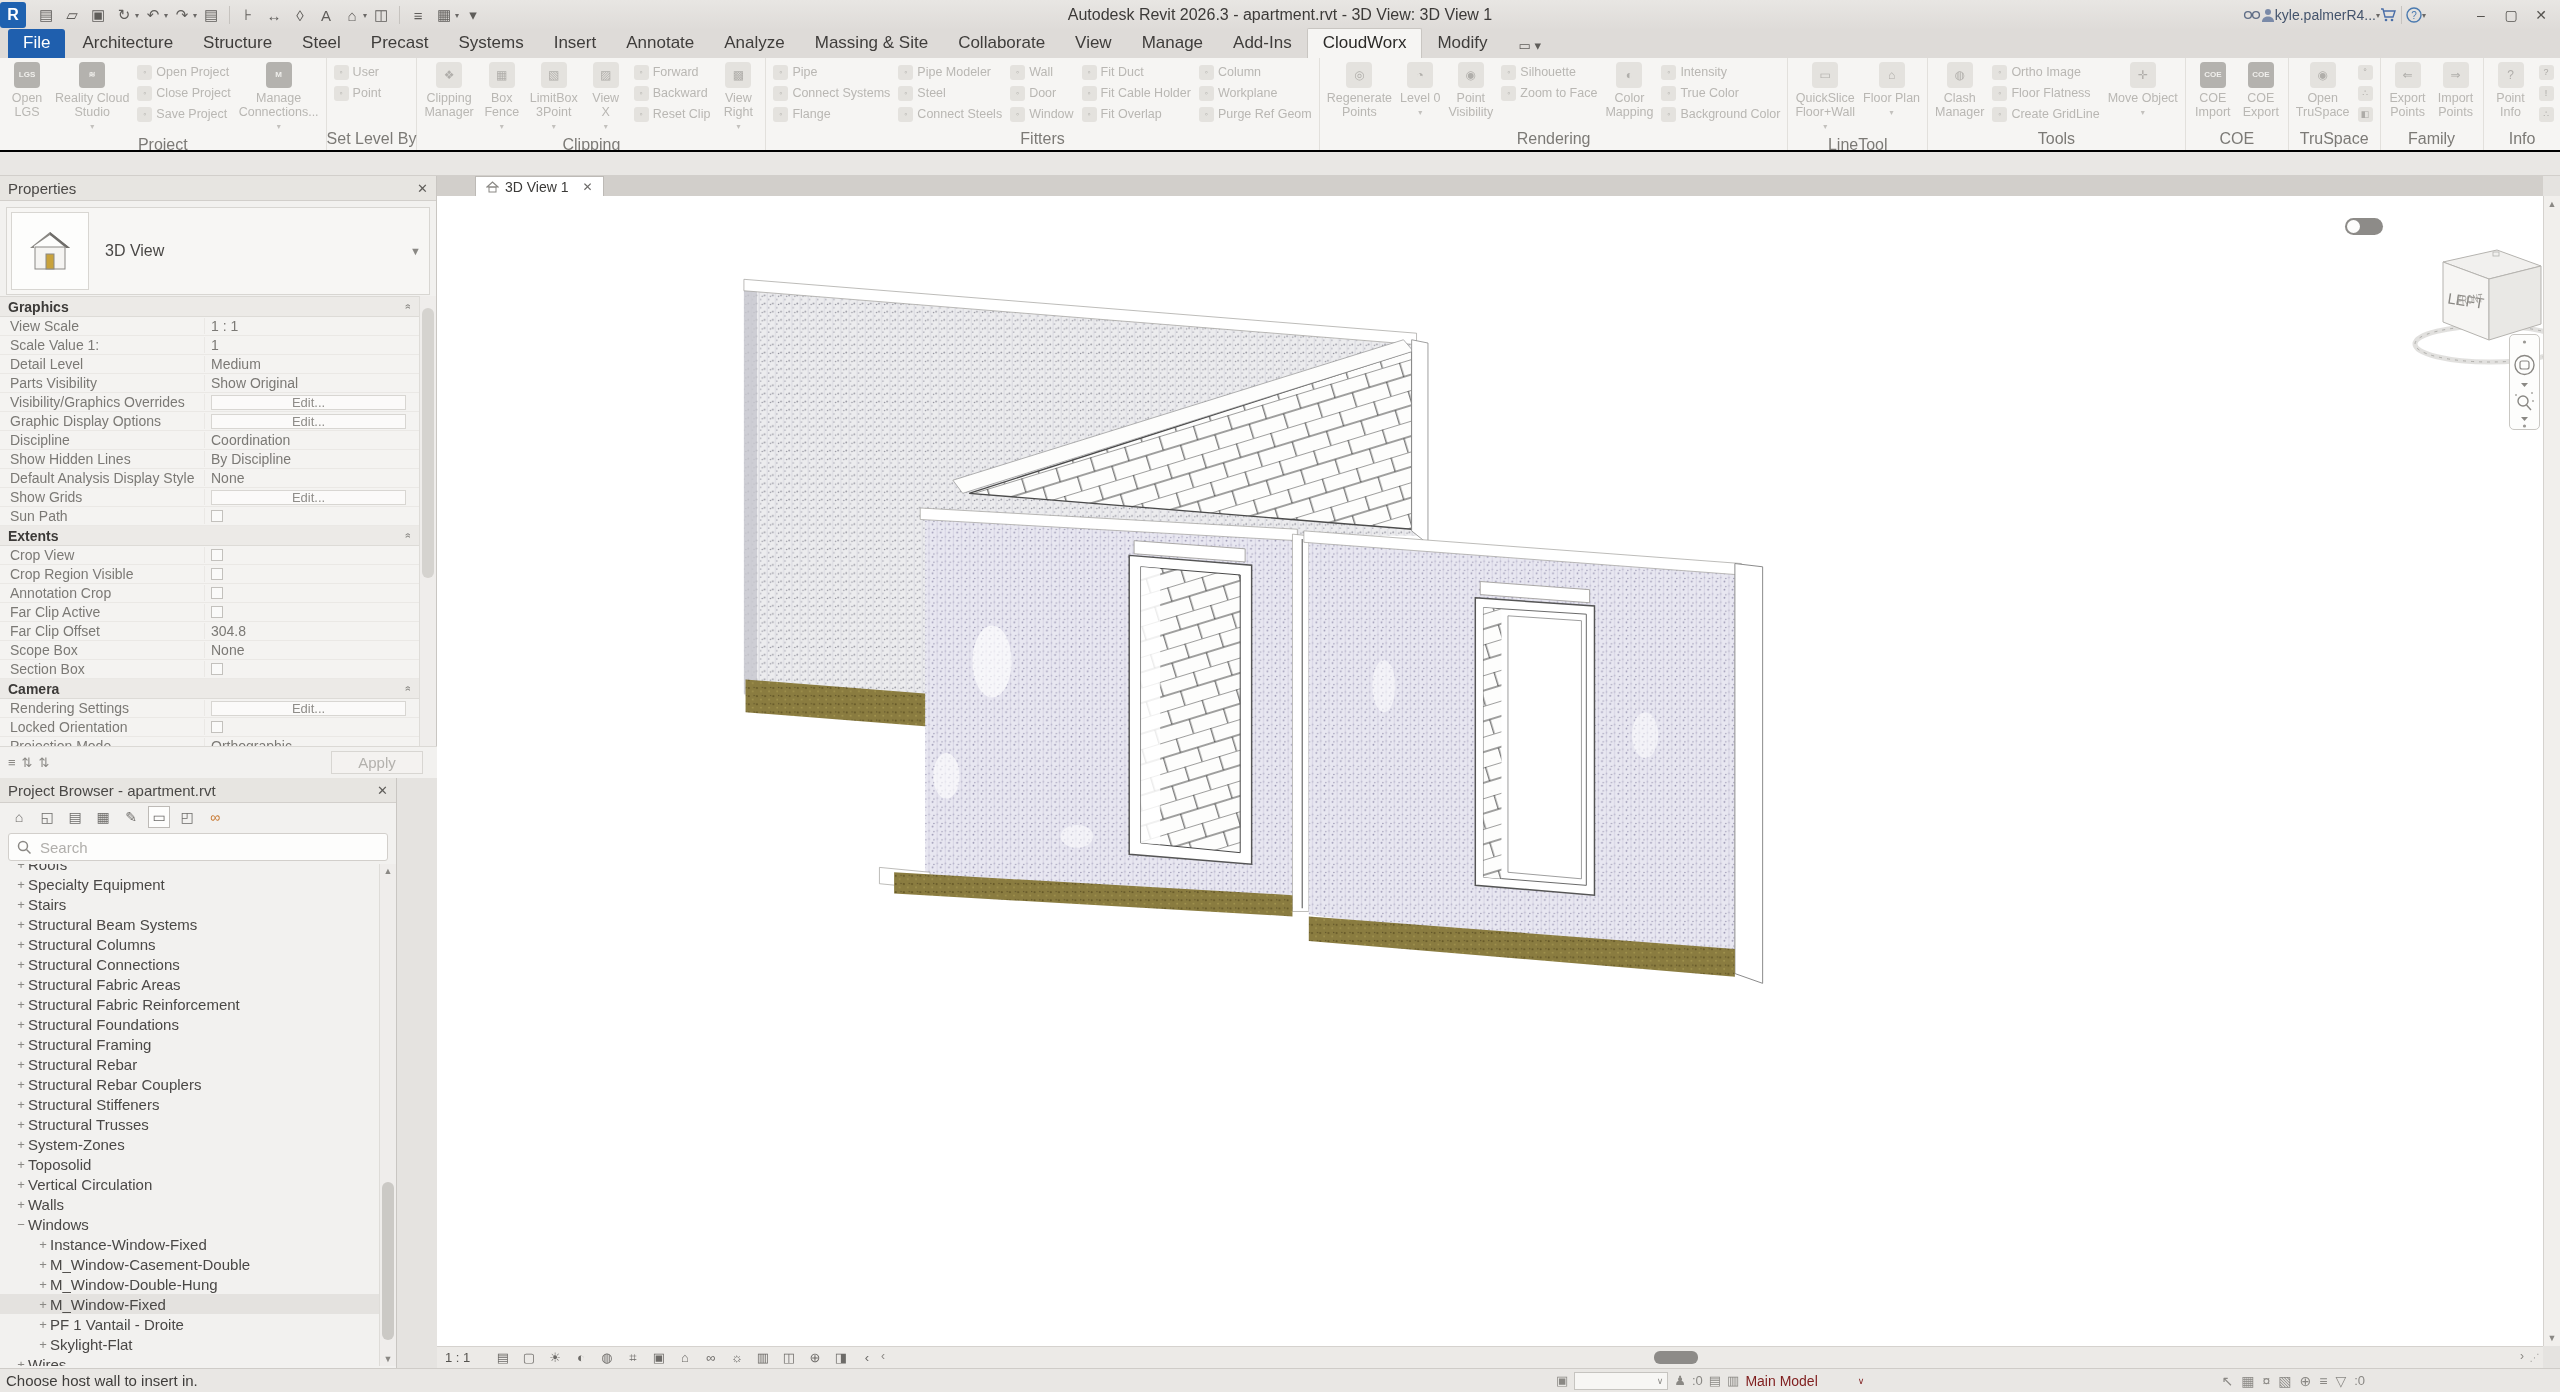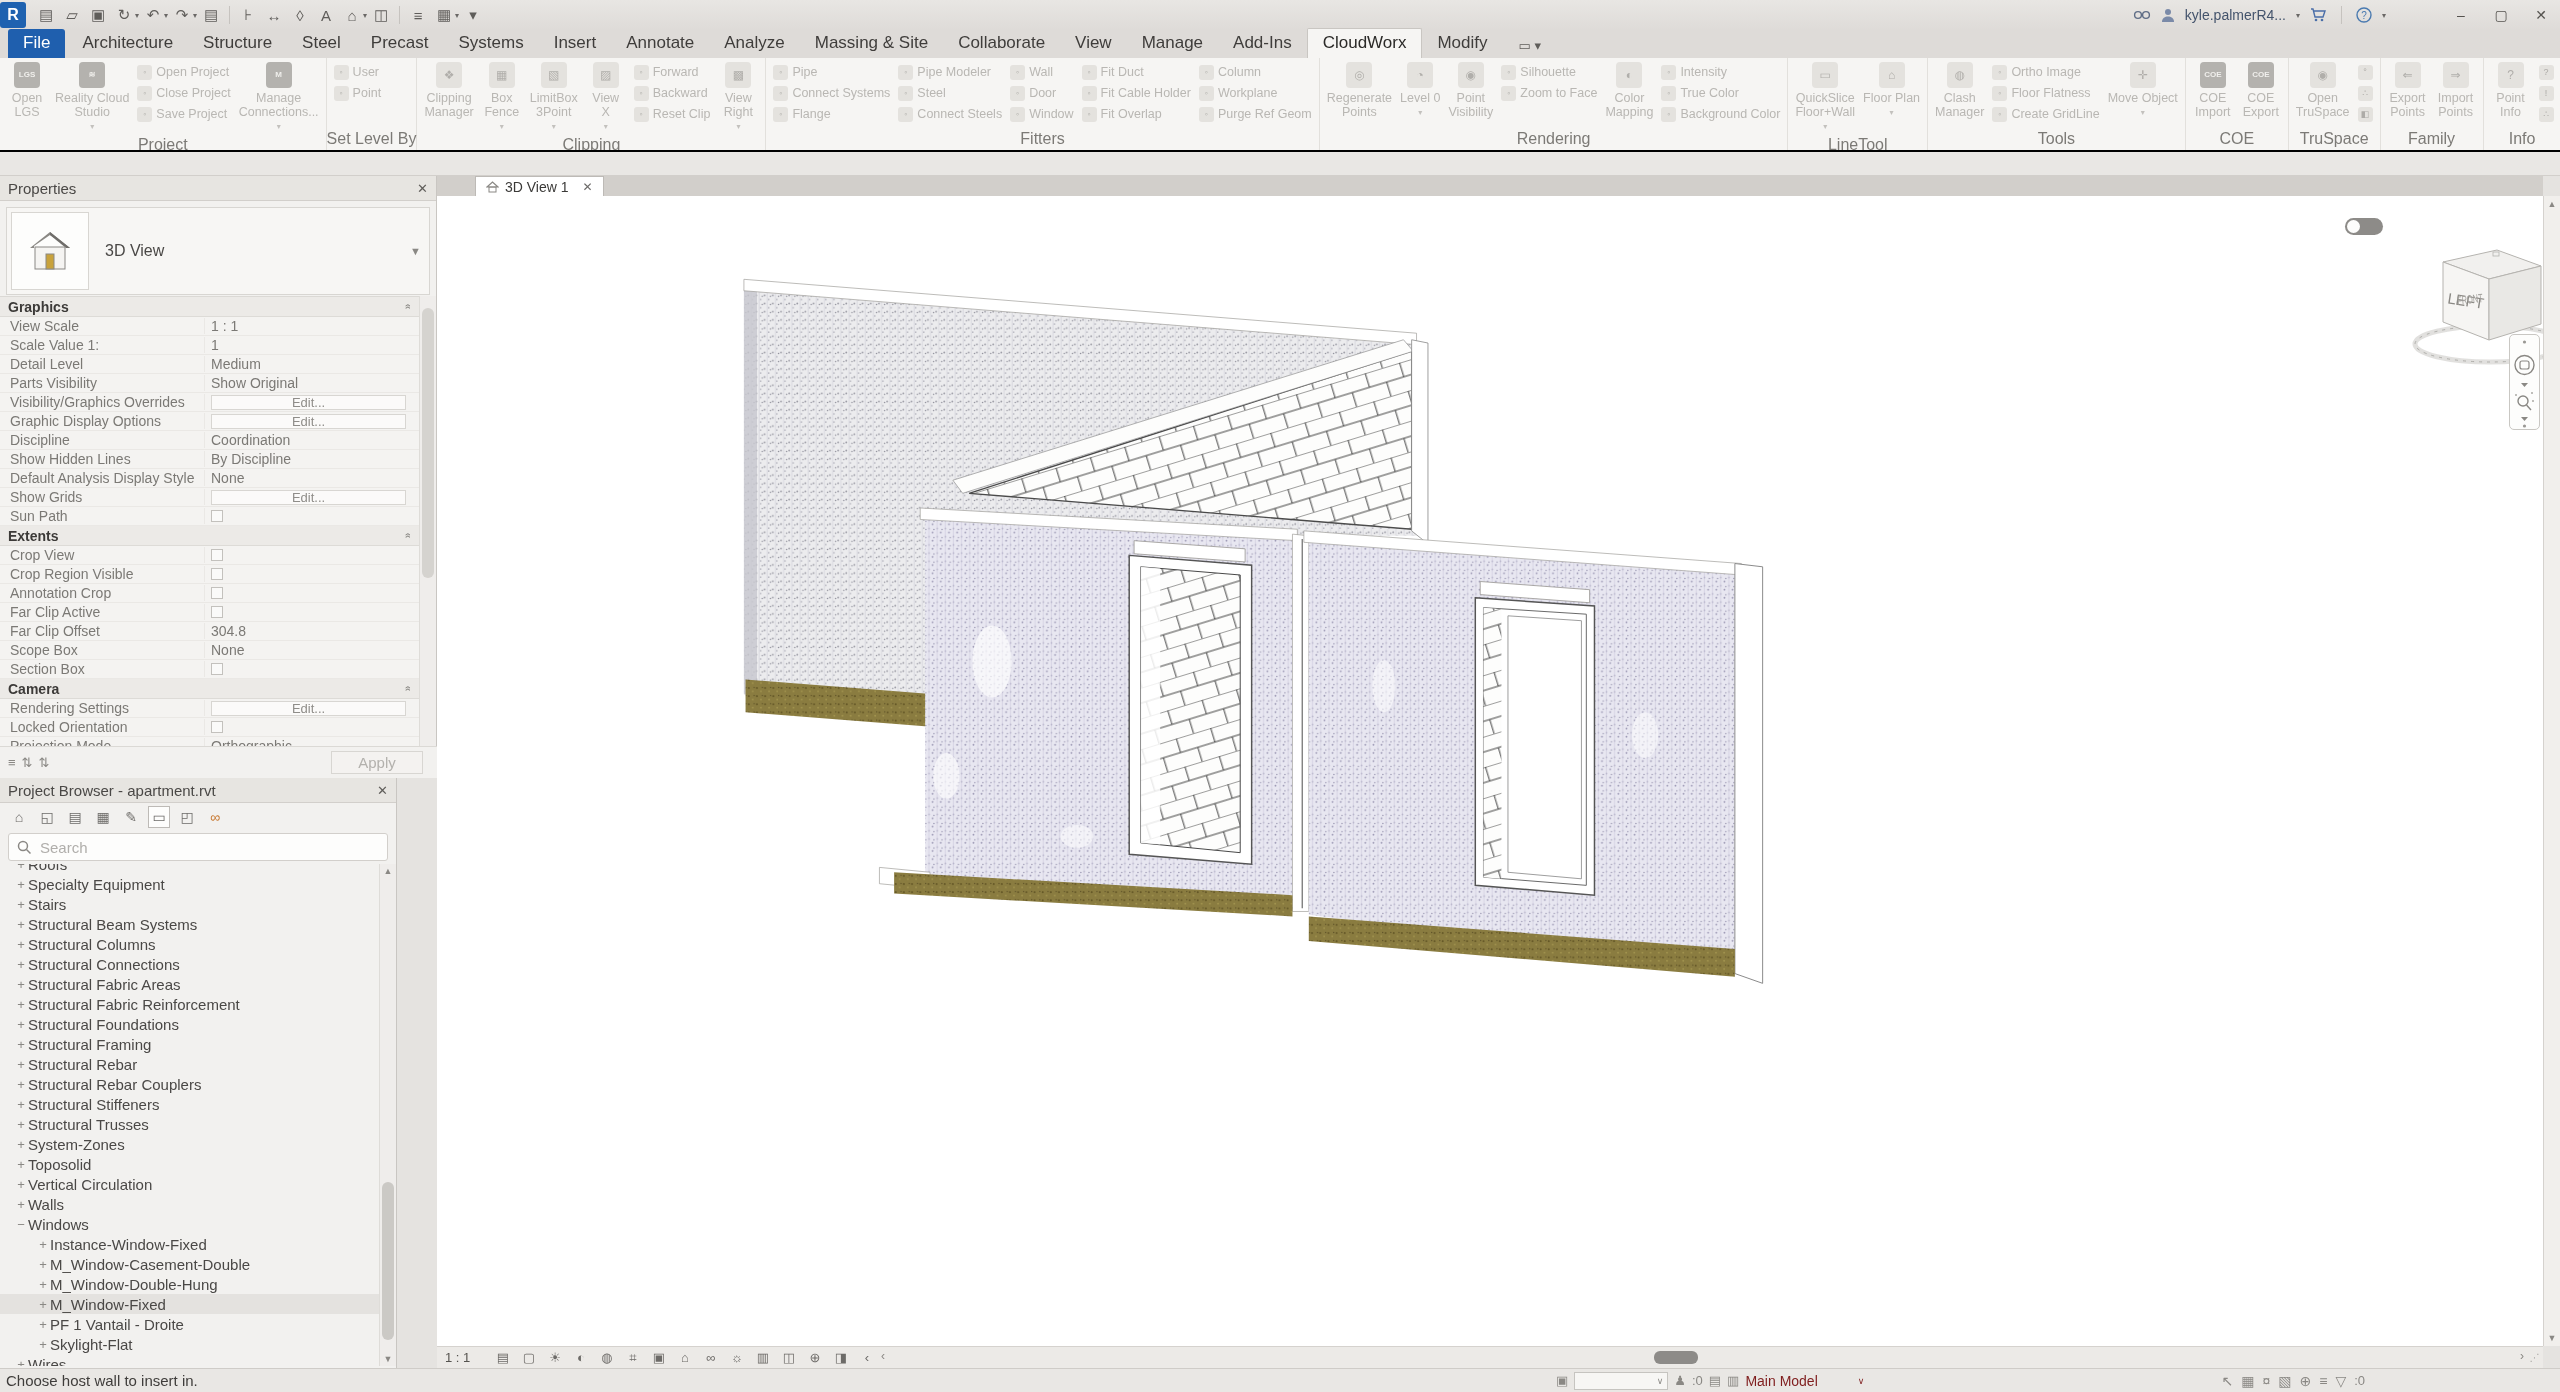--- a/index.html
+++ b/index.html
@@ -7,21 +7,21 @@
   .abs { position:absolute; }
 
   
   #titlebar { left:0; top:0; width:2560px; height:30px; background:linear-gradient(#e8e6e3,#dedbd8); display:flex; align-items:center; }
   #qat { display:flex; align-items:center; gap:2px; padding-left:4px; }
   .qat-ic { width:24px; height:24px; display:flex; align-items:center; justify-content:center; color:#5f5d5a; font-size:15px; border-radius:3px; }
   .qat-caret { font-size:8px; color:#6a6866; margin-left:-3px; }
   .qat-sep { width:1px; height:18px; background:#c6c3bf; margin:0 4px; }
   #revit-btn { width:26px; height:26px; background:#1f62b0; color:#fff; font-weight:bold; font-size:16px; display:flex; align-items:center; justify-content:center; border-radius:3px; margin-right:4px; }
   #win-title { position:absolute; left:0; right:0; text-align:center; font-size:16px; color:#3c3a38; pointer-events:none; }
-  #title-right { position:absolute; right:4px; top:0; height:30px; display:flex; align-items:center; gap:10px; }
+  #title-right { position:absolute; right:4px; top:0; height:30px; display:flex; align-items:center; }
   #title-right .tr-ic { color:#5f6d86; font-size:14px; display:flex; align-items:center; }
   #user-name { font-size:14px; color:#44546c; }
   .win-btn { width:30px; height:24px; display:flex; align-items:center; justify-content:center; color:#55534f; font-size:14px; }
   .tiny-caret { font-size:8px; color:#6a6866; }
 
   
   #tabrow { left:0; top:30px; width:2560px; height:28px; display:flex; align-items:flex-end; background:#dedbd8; }
   .rtab { padding:4px 15px 5px; font-size:17px; color:#3f3d3b; cursor:default; }
   .rtab.file { background:#1f5fae; color:#fff; border-radius:3px 3px 0 0; margin-left:8px; margin-right:2px; }
   .rtab.active { background:#f6f5f3; color:#2b2a28; border:1px solid #c9c6c2; border-bottom:none; border-radius:2px 2px 0 0; }
@@ -147,20 +147,21 @@
       <span class="qat-ic">A</span>
       <span class="qat-ic">⌂</span>
       <span class="qat-caret">▾</span>
       <span class="qat-ic">◫</span>
       <span class="qat-sep"></span>
       <span class="qat-ic">≡</span>
       <span class="qat-ic">▦</span>
       <span class="qat-caret">▾</span>
       <span class="qat-ic">▾</span>
     </div>
+  <div id="win-title">Autodesk Revit 2026.3 - apartment.rvt - 3D View: 3D View 1</div>
   <div id="title-right">
     <span class="tr-ic">
       <svg width="18" height="13" viewBox="0 0 18 13">
           <circle cx="5" cy="6" r="3.4" fill="none" stroke="#5f6d86" stroke-width="1.4"></circle>
           <circle cx="13" cy="6" r="3.4" fill="none" stroke="#5f6d86" stroke-width="1.4"></circle>
           <path d="M8.4 6h1.2" stroke="#5f6d86" stroke-width="1.4"></path>
         </svg>
     </span>
     <span class="tr-ic">
       <svg width="14" height="15" viewBox="0 0 14 15">

